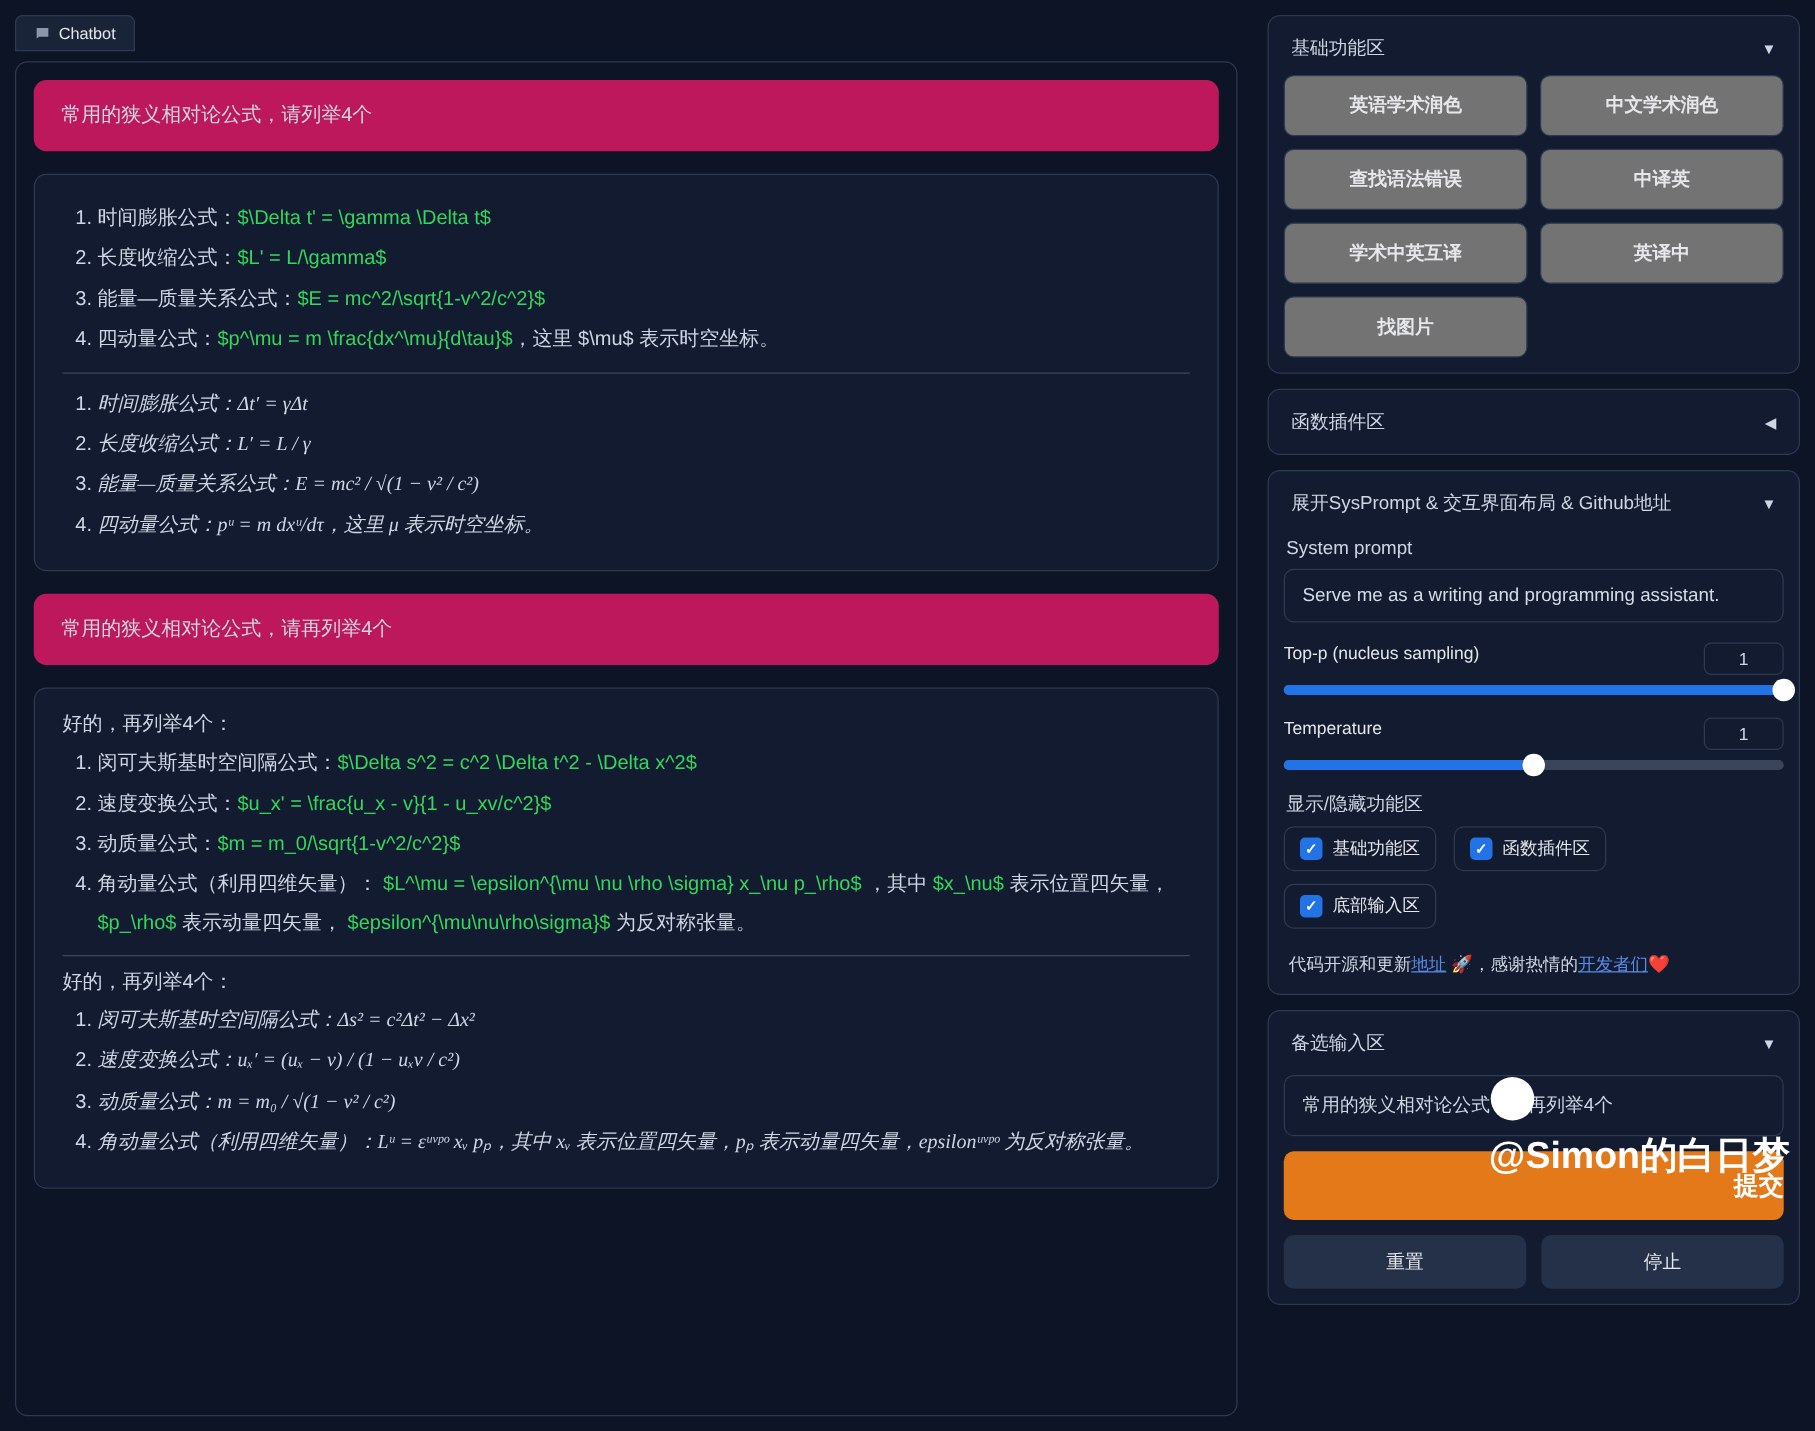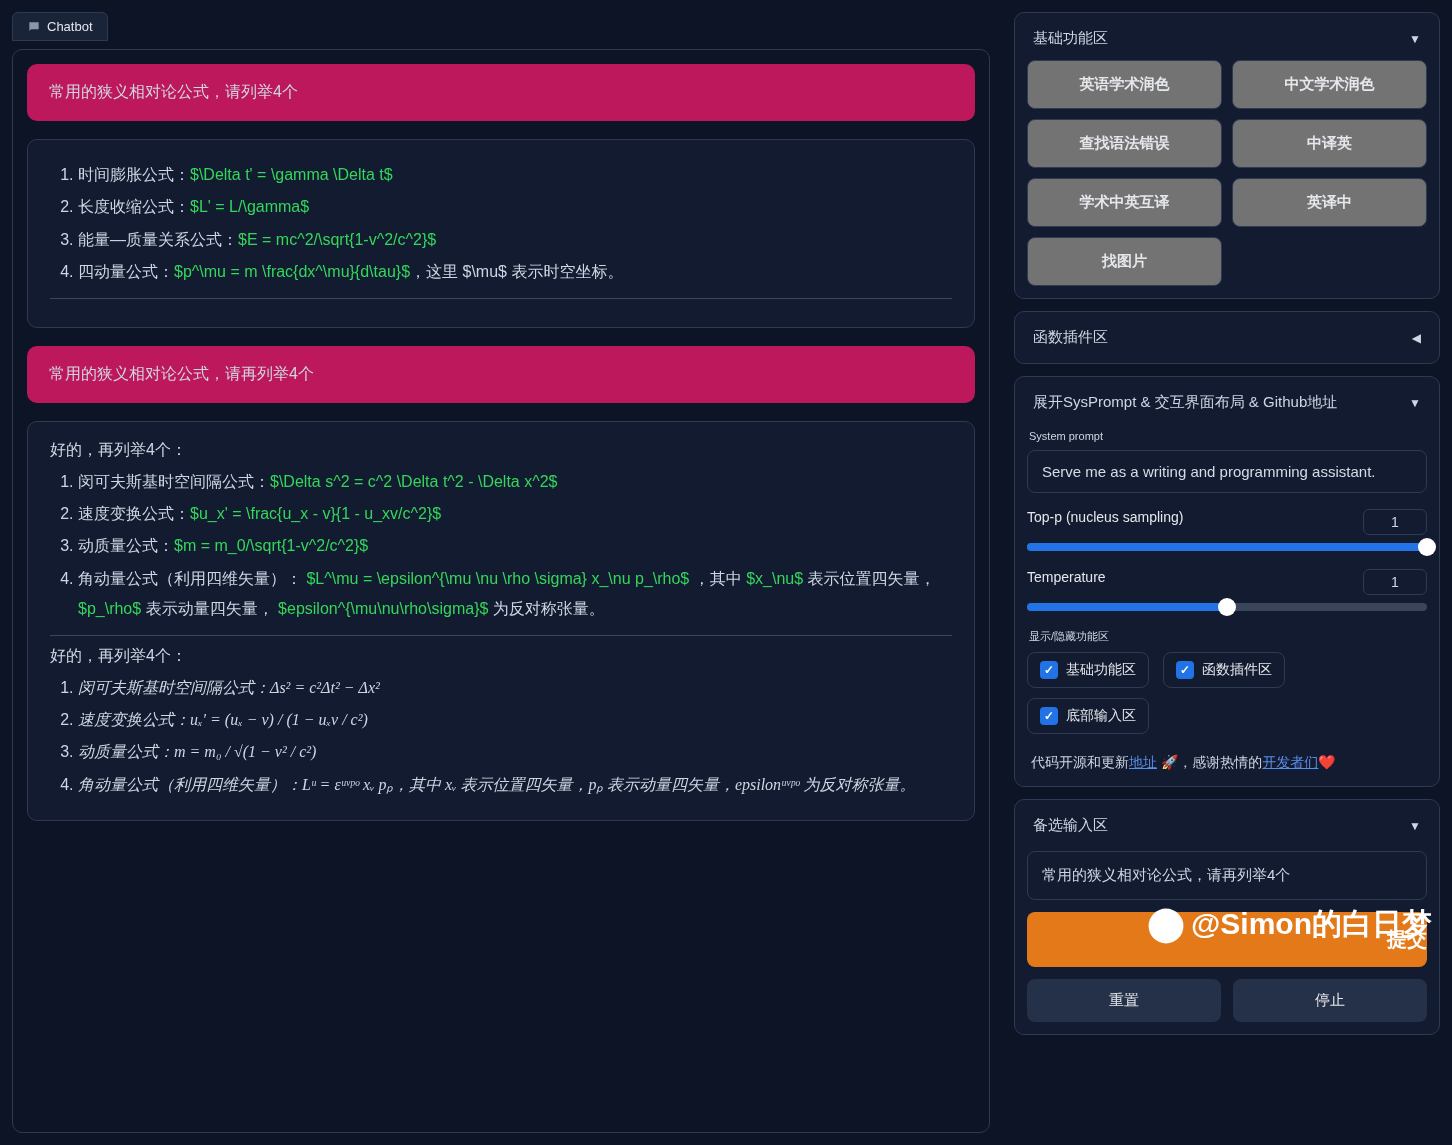--- a/index.html
+++ b/index.html
@@ -76,21 +76,21 @@
   background:#737373;
   border:1px solid #2d3a52;
   border-radius:8px;
   padding:14px 0;
   text-align:center;
   font-weight:600;
   font-size:15px;
   color:#e5e7eb;
   cursor:pointer;
 }
-.sect-label { color:#cfd6e3; font-size:11px; margin:6px 2px 8px; }
+.sect-label { color:#cfd6e3; font-size:15px; margin:6px 2px 8px; }
 .prompt-box {
   border:1px solid #2d3a52;
   border-radius:8px;
   padding:12px 14px;
   font-size:15px;
   color:#d6dce6;
   background:#121b30;
   margin-bottom:16px;
 }
 .slider-row { margin-bottom:18px; }
@@ -134,22 +134,23 @@
 }
 .two-btns { display:flex; gap:12px; }
 .sub-btn {
   flex:1; background:#253049; border-radius:8px;
   padding:12px 0; text-align:center; font-size:15px;
   color:#e5e7eb; cursor:pointer;
 }
 .watermark {
   position:absolute; right:20px; bottom:200px;
   font-size:30px; color:#fff; font-weight:600;
-  display:flex; align-items:flex-end; gap:6px;
+  display:flex; align-items:flex-start; gap:6px;
   pointer-events:none;
+  flex-direction:column;
 }
 </style>
 </head>
 <body>
 
 <div class="layout">
   <div class="left-col">
     <div class="tab-bar">
       <div class="tab">
         <svg viewBox="0 0 24 24">
@@ -166,20 +167,26 @@
       </div>
 
       <div class="answer-box">
         <ol>
           <li><span class="plain">时间膨胀公式：</span><span class="green">$\Delta t' = \gamma \Delta t$</span></li>
           <li><span class="plain">长度收缩公式：</span><span class="green">$L' = L/\gamma$</span></li>
           <li><span class="plain">能量—质量关系公式：</span><span class="green">$E = mc^2/\sqrt{1-v^2/c^2}$</span></li>
           <li><span class="plain">四动量公式：</span><span class="green">$p^\mu = m \frac{dx^\mu}{d\tau}$</span><span class="plain">，这里 $\mu$ 表示时空坐标。</span></li>
         </ol>
         <hr class="sep">
+        <ol>
+          <li><span class="math-i">时间膨胀公式：Δt′ = γΔt</span></li>
+          <li><span class="math-i">长度收缩公式：L′ = L / γ</span></li>
+          <li><span class="math-i">能量—质量关系公式：E = mc² / √(1 − v² / c²)</span></li>
+          <li><span class="math-i">四动量公式：pᵘ = m dxᵘ/dτ，这里 μ 表示时空坐标。</span></li>
+        </ol>
       </div>
 
       <div class="bubble">
         <span>常用的狭义相对论公式，请再列举4个</span>
       </div>
 
       <div class="answer-box">
         <div style="margin-bottom:6px"><span>好的，再列举4个：</span></div>
         <ol>
           <li><span class="plain">闵可夫斯基时空间隔公式：</span><span class="green">$\Delta s^2 = c^2 \Delta t^2 - \Delta x^2$</span></li>

